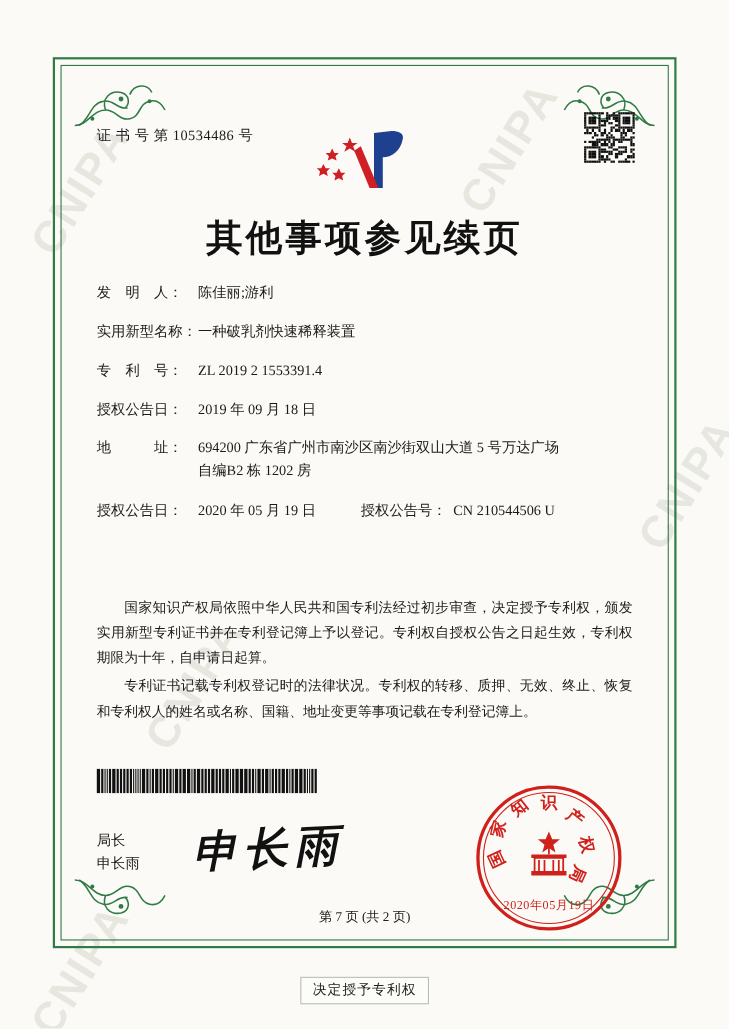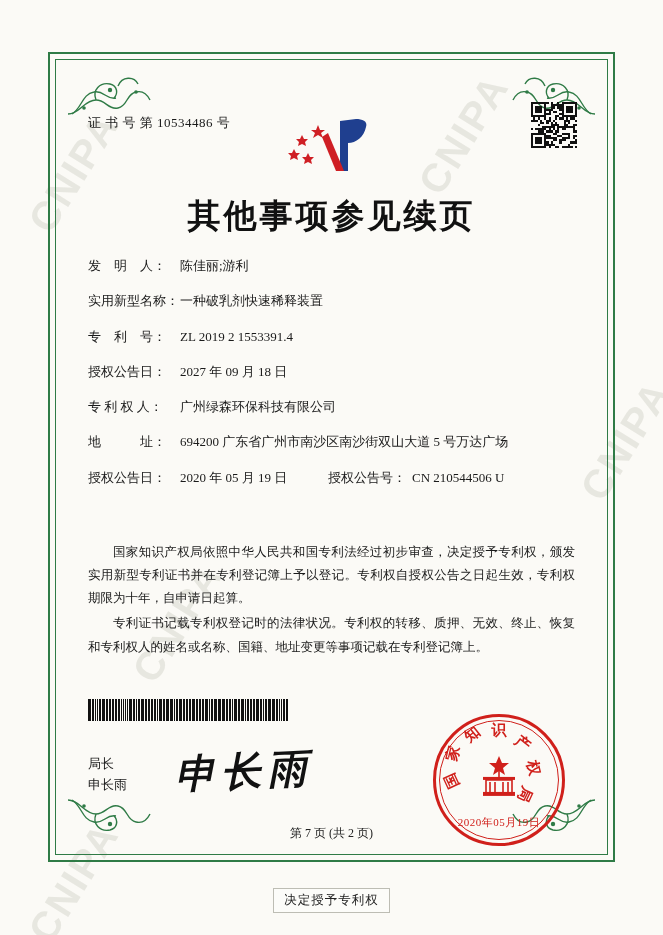--- a/index.html
+++ b/index.html
@@ -798,30 +798,27 @@
     <div class="field-row">
       <div class="field-label">实用新型名称：</div>
       <div class="field-value">一种破乳剂快速稀释装置</div>
     </div>
     <div class="field-row">
       <div class="field-label">专　利　号：</div>
       <div class="field-value">ZL 2019 2 1553391.4</div>
     </div>
     <div class="field-row">
       <div class="field-label">授权公告日：</div>
-      <div class="field-value">2027 年 09 月 18 日</div>
-    </div>
-    <div class="field-row">
-      <div class="field-label">专 利 权 人：</div>
-      <div class="field-value">广州绿森环保科技有限公司</div>
+      <div class="field-value">2019 年 09 月 18 日</div>
     </div>
     <div class="field-row">
       <div class="field-label">地　　　址：</div>
       <div class="field-value">
         <span>694200 广东省广州市南沙区南沙街双山大道 5 号万达广场</span>
+        <span class="line2">自编B2 栋 1202 房</span>
       </div>
     </div>
     <div class="field-row">
       <div class="two-col">
         <div class="left" style="display:flex;">
           <div class="field-label">授权公告日：</div>
           <div class="field-value">2020 年 05 月 19 日</div>
         </div>
         <div style="display:flex;">
           <div class="rlabel">授权公告号：</div>

